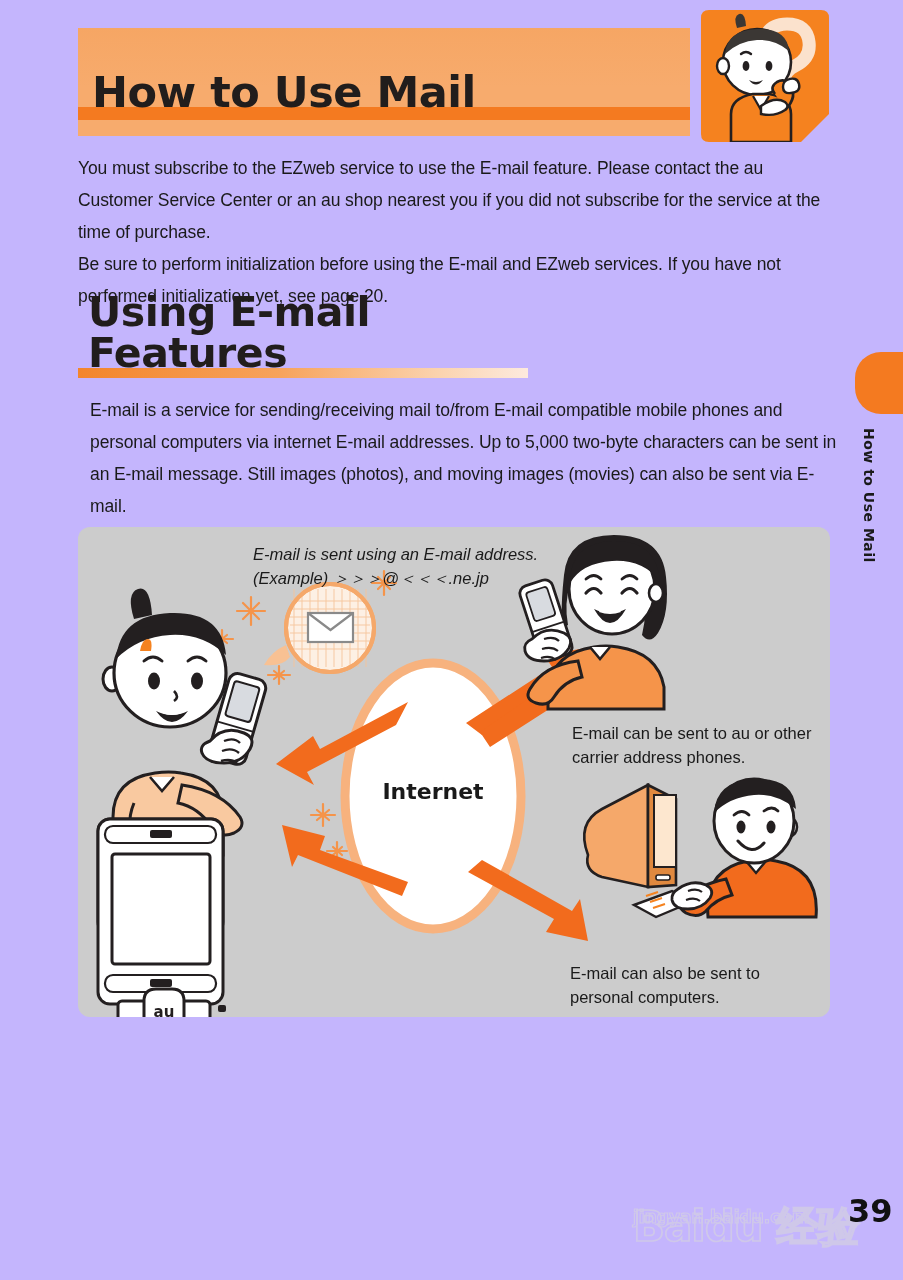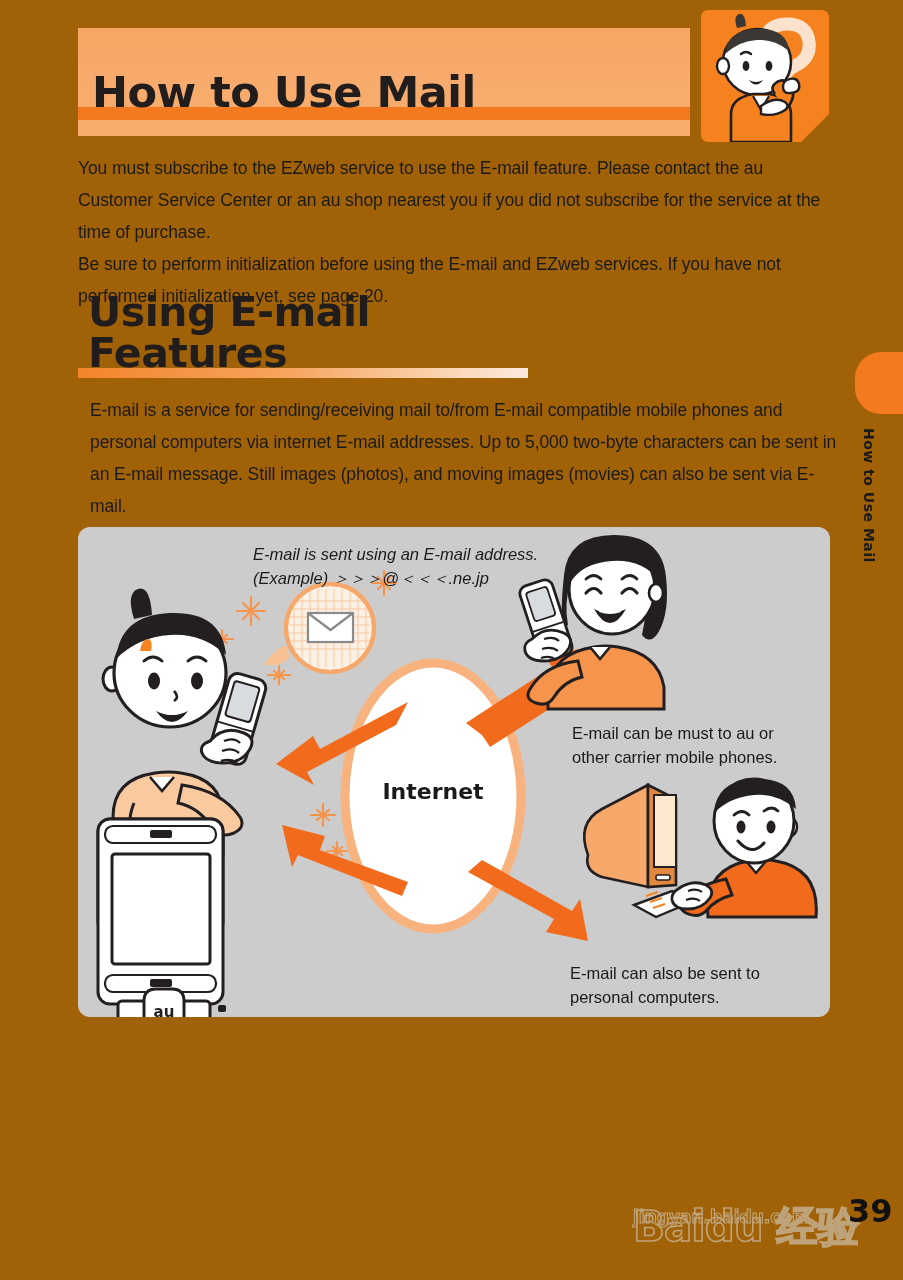--- a/index.html
+++ b/index.html
@@ -13,21 +13,21 @@
     position: relative;
     overflow: hidden;
     font-family: "Liberation Sans", sans-serif;
     color: #1a1a1a;
   }
 
   
   #page {
     position: absolute;
     inset: 0;
-    background: #a16207;
+    background: #c4b5fd;
   }
 
   
   #header-banner {
     position: absolute;
     left: 78px;
     top: 28px;
     width: 612px;
     height: 108px;
     background: linear-gradient(to bottom, #f6a664 0%, #f7ab6d 55%, #f7ab6d 100%);
@@ -416,21 +416,21 @@
         <path d="M686 284 q8 -6 14 0" fill="none" stroke="#231f20" stroke-width="2.8" stroke-linecap="round"></path>
 
         <path d="M660 314 q14 16 26 2" fill="none" stroke="#231f20" stroke-width="3" stroke-linecap="round"></path>
       </g>
 
     </svg>
 
     <div class="diagram-caption" id="caption-top" style="white-space:pre-line;">E-mail is sent using an E-mail address.
 (Example) ＞＞＞@＜＜＜.ne.jp</div>
     <div id="internet-label">Internet</div>
-    <div class="diagram-caption" id="caption-mobile">E-mail can be must to au or other carrier mobile phones.</div>
+    <div class="diagram-caption" id="caption-mobile">E-mail can be sent to au or other carrier address phones.</div>
     <div class="diagram-caption" id="caption-pc">E-mail can also be sent to personal computers.</div>
   </div>
 
   <div id="watermark">
     <div id="watermark-text-1">Baidu 经验</div>
     <div id="watermark-text-2">jingyan.baidu.com</div>
   </div>
   <div id="page-number">39</div>
 
 </div>

